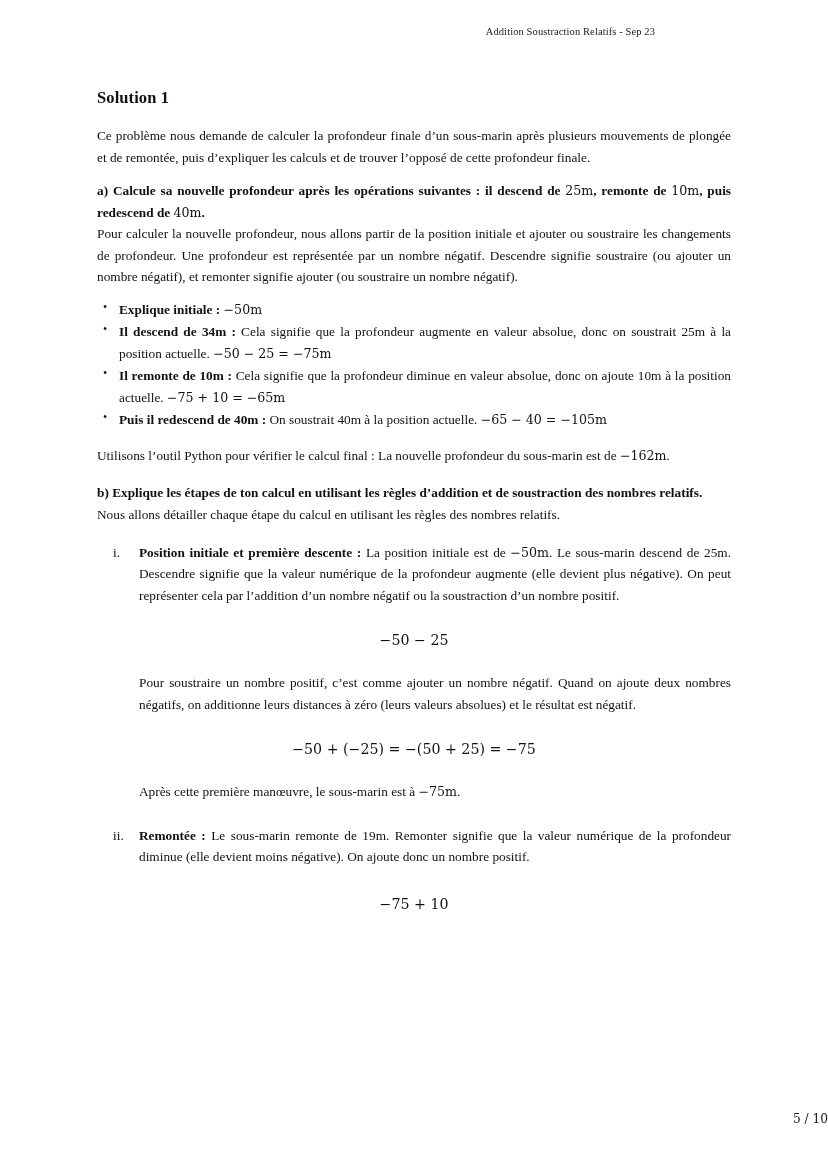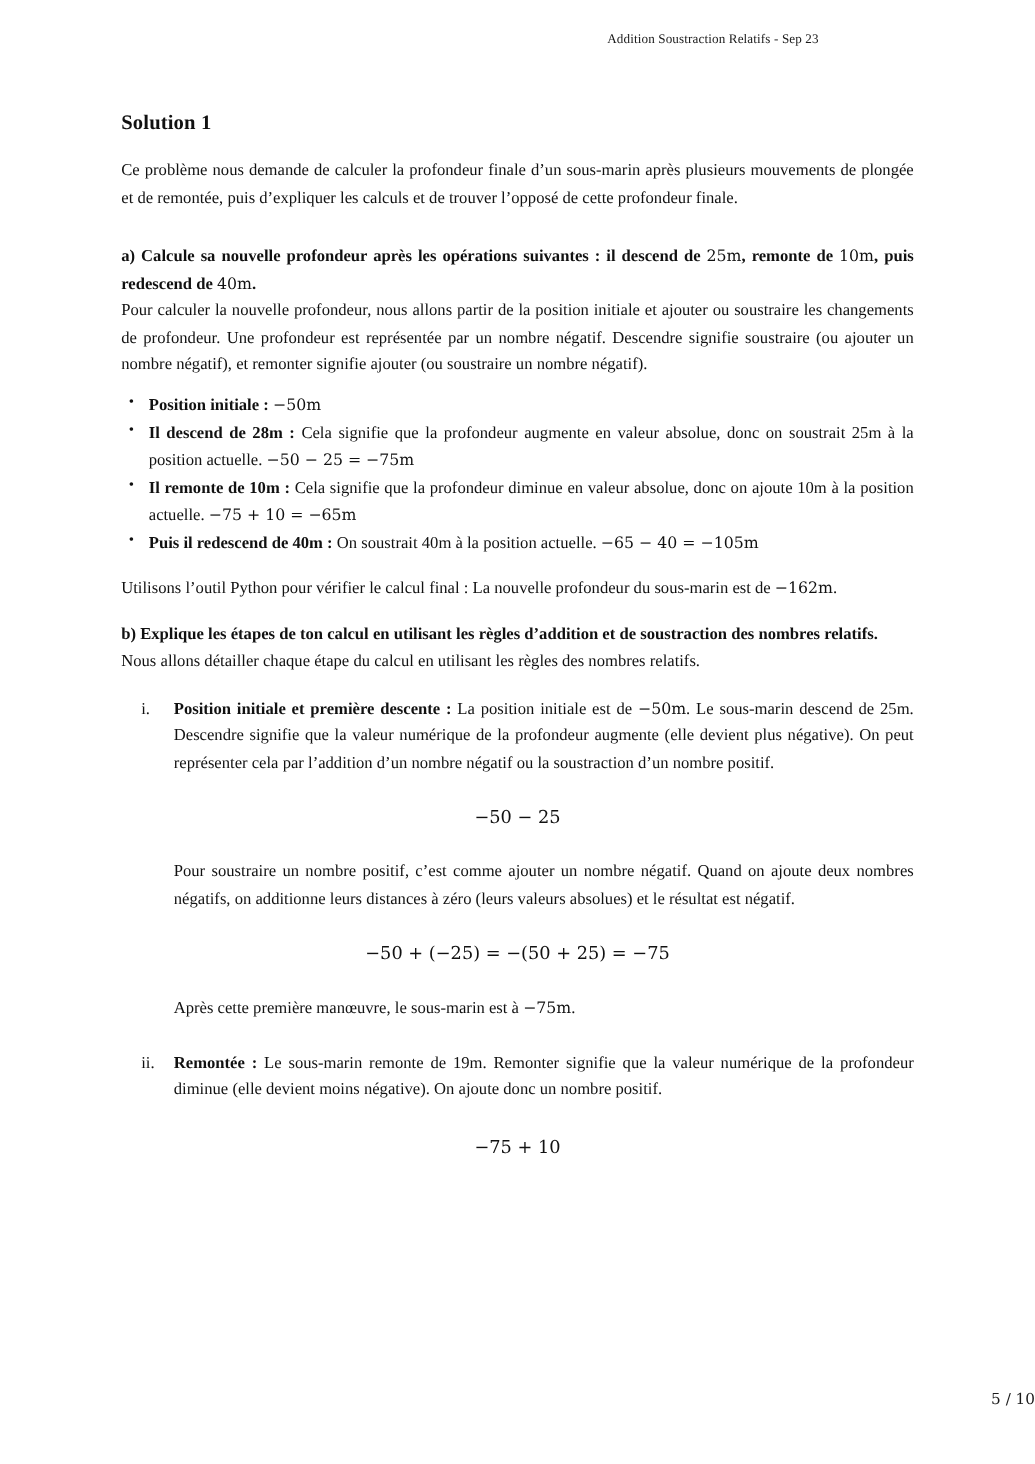--- a/index.html
+++ b/index.html
@@ -44,21 +44,21 @@
     letter-spacing: 0.1px;
   }
   p {
     margin: 0 0 0 0;
     font-size: 13.3px;
     line-height: 1.62;
     text-align: justify;
     text-justify: inter-word;
   }
   p.gap {
-    margin-top: 26px;
+    margin-top: 12px;
   }
   .bold { font-weight: bold; }
   .math {
     font-family: "DejaVu Serif", serif;
     font-size: 12.6px;
   }
   ul.bullets {
     list-style: none;
     margin: 11px 0 0 0;
     padding: 0;
@@ -136,24 +136,24 @@
     <p>Ce problème nous demande de calculer la profondeur finale d’un sous-marin après plusieurs mouvements de plongée et de remontée, puis d’expliquer les calculs et de trouver l’opposé de cette profondeur finale.</p>
 
     <p class="gap">
       <span class="bold">a) Calcule sa nouvelle profondeur après les opérations suivantes : il descend de </span><span class="math">25m</span><span class="bold">, remonte de </span><span class="math">10m</span><span class="bold">, puis redescend de </span><span class="math">40m</span><span class="bold">.</span>
     </p>
 
     <p>Pour calculer la nouvelle profondeur, nous allons partir de la position initiale et ajouter ou soustraire les changements de profondeur. Une profondeur est représentée par un nombre négatif. Descendre signifie soustraire (ou ajouter un nombre négatif), et remonter signifie ajouter (ou soustraire un nombre négatif).</p>
 
     <ul class="bullets">
       <li>
-        <span class="bold">Position initiale :</span><span> </span><span class="math">−50m</span>
-      </li>
-      <li>
-        <span class="bold">Il descend de 28m :</span><span> Cela signifie que la profondeur augmente en valeur absolue, donc on soustrait 25m à la position actuelle. </span><span class="math">−50 − 25 = −75m</span>
+        <span class="bold">Explique initiale :</span><span> </span><span class="math">−50m</span>
+      </li>
+      <li>
+        <span class="bold">Il descend de 34m :</span><span> Cela signifie que la profondeur augmente en valeur absolue, donc on soustrait 25m à la position actuelle. </span><span class="math">−50 − 25 = −75m</span>
       </li>
       <li>
         <span class="bold">Il remonte de 10m :</span><span> Cela signifie que la profondeur diminue en valeur absolue, donc on ajoute 10m à la position actuelle. </span><span class="math">−75 + 10 = −65m</span>
       </li>
       <li>
         <span class="bold">Puis il redescend de 40m :</span><span> On soustrait 40m à la position actuelle. </span><span class="math">−65 − 40 = −105m</span>
       </li>
     </ul>
 
     <p class="gap" style="margin-top:14px">

